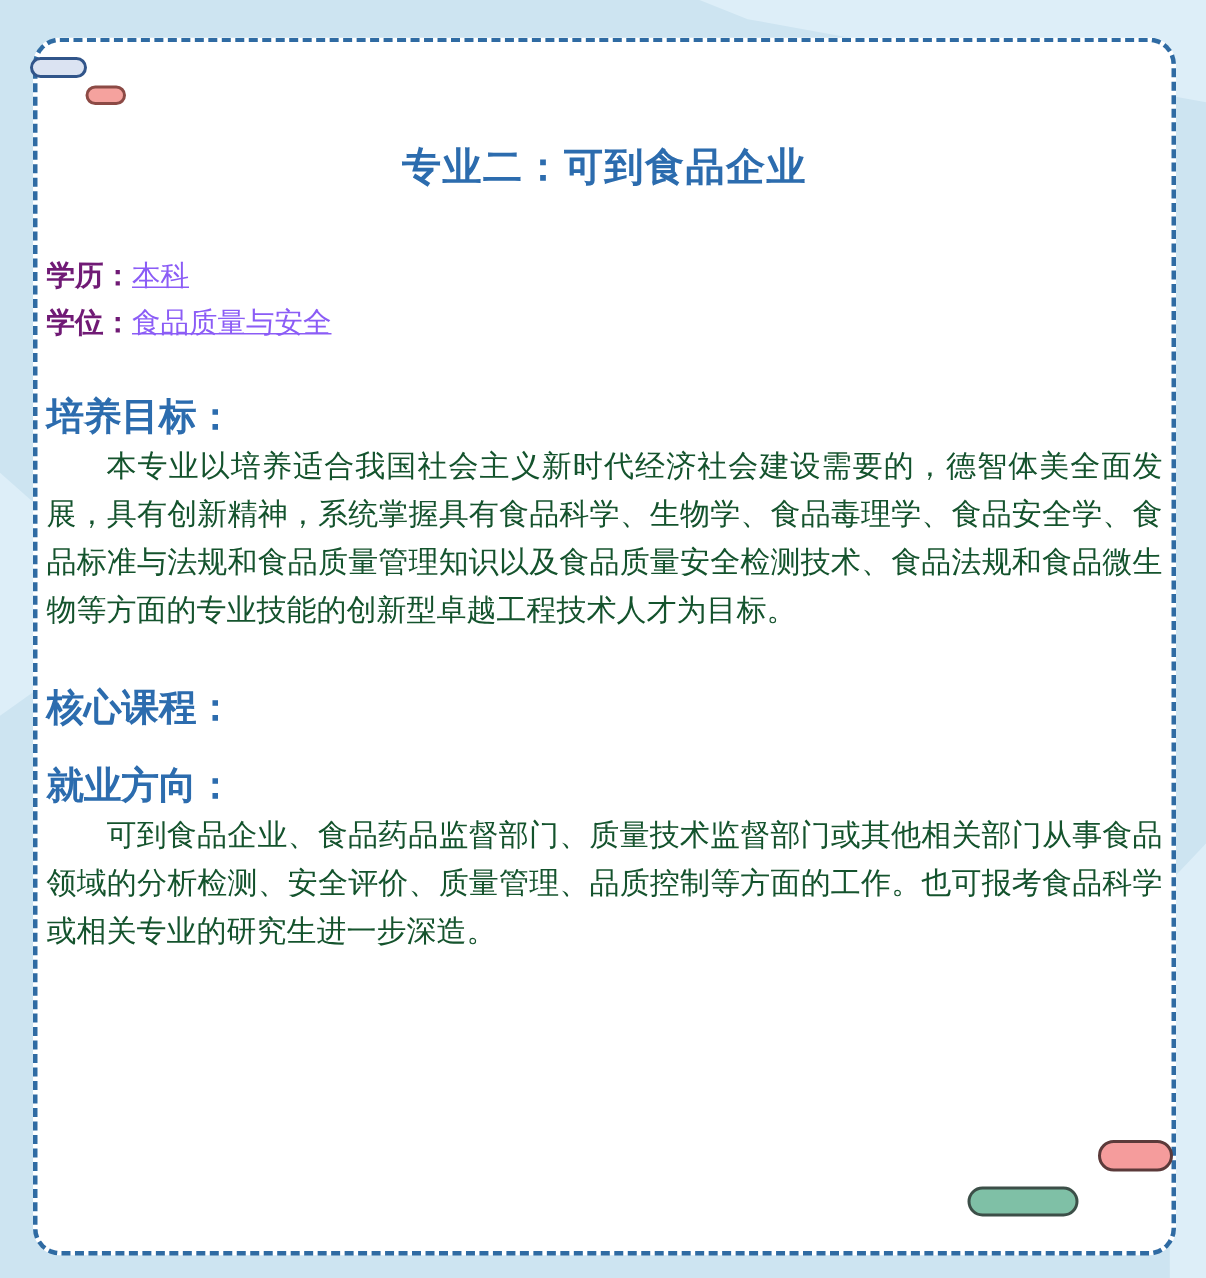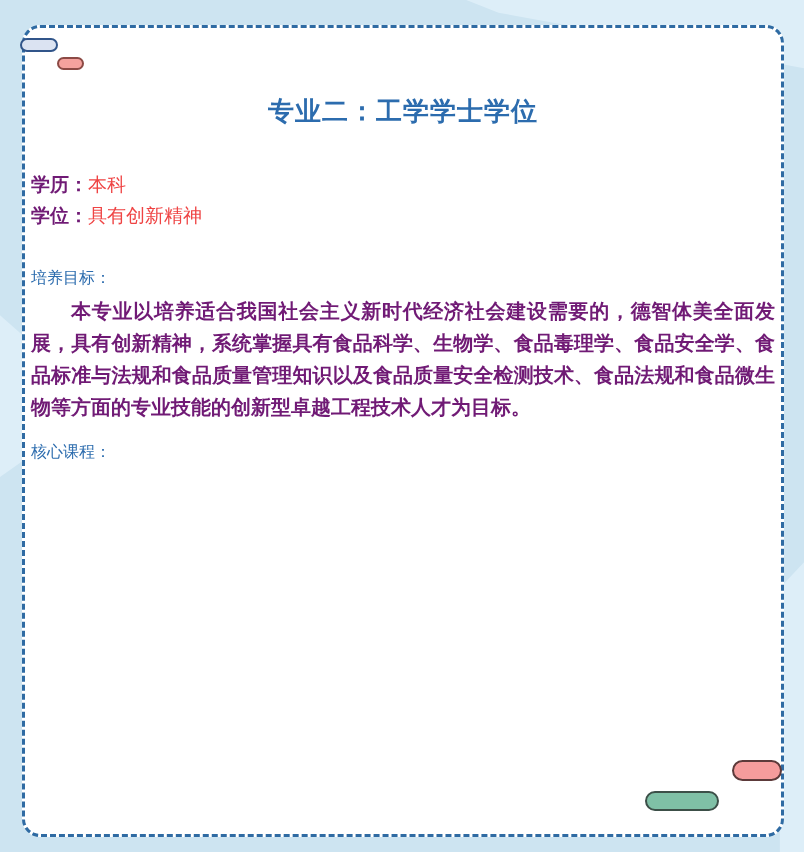--- a/index.html
+++ b/index.html
@@ -88,70 +88,74 @@
   }
   .info-row {
     line-height: 31px;
     white-space: nowrap;
   }
   .info-label {
     font-weight: bold;
     color: #701a75;
   }
   .info-value {
-    color: #ef4444;
+    color: #8b5cf6;
+    text-decoration: underline;
   }
   section h2 {
     margin: 36px 0 0 0;
-    font-size: 16px;
-    font-weight: normal;
+    font-size: 25px;
+    font-weight: bold;
     color: #2c6cae;
     line-height: 22px;
   }
-  section.s2 h2 { margin-top: 18px; }
+  section.s2 h2 { margin-top: 38px; }
   section.s3 h2 { margin-top: 30px; }
   section p {
     margin: 6px 0 0 0;
     font-size: 20px;
     line-height: 32px;
-    color: #701a75;
+    color: #14532d;
     text-align: justify;
     text-indent: 2em;
-    font-weight: bold;
   }
 </style>
 </head>
 <body>
 
 <div class="bg-shape bg-top-right"></div>
 <div class="bg-shape bg-left"></div>
 <div class="bg-shape bg-bottom-right"></div>
 
 <div class="card">
 
   <div class="pill pill-lavender"></div>
   <div class="pill pill-pink-top"></div>
 
-  <h1 class="title">专业二：工学学士学位</h1>
+  <h1 class="title">专业二：可到食品企业</h1>
 
   <div class="info">
     <div class="info-row">
       <span class="info-label">学历：</span><span class="info-value">本科</span>
     </div>
     <div class="info-row">
-      <span class="info-label">学位：</span><span class="info-value">具有创新精神</span>
+      <span class="info-label">学位：</span><span class="info-value">食品质量与安全</span>
     </div>
   </div>
 
   <section class="s1">
     <h2>培养目标：</h2>
     <p>本专业以培养适合我国社会主义新时代经济社会建设需要的，德智体美全面发展，具有创新精神，系统掌握具有食品科学、生物学、食品毒理学、食品安全学、食品标准与法规和食品质量管理知识以及食品质量安全检测技术、食品法规和食品微生物等方面的专业技能的创新型卓越工程技术人才为目标。</p>
   </section>
 
   <section class="s2">
     <h2>核心课程：</h2>
   </section>
 
+  <section class="s3">
+    <h2>就业方向：</h2>
+    <p>可到食品企业、食品药品监督部门、质量技术监督部门或其他相关部门从事食品领域的分析检测、安全评价、质量管理、品质控制等方面的工作。也可报考食品科学或相关专业的研究生进一步深造。</p>
+  </section>
 
   <div class="pill pill-pink-bottom"></div>
   <div class="pill pill-green"></div>
 
 </div>
 
 </body></html>

